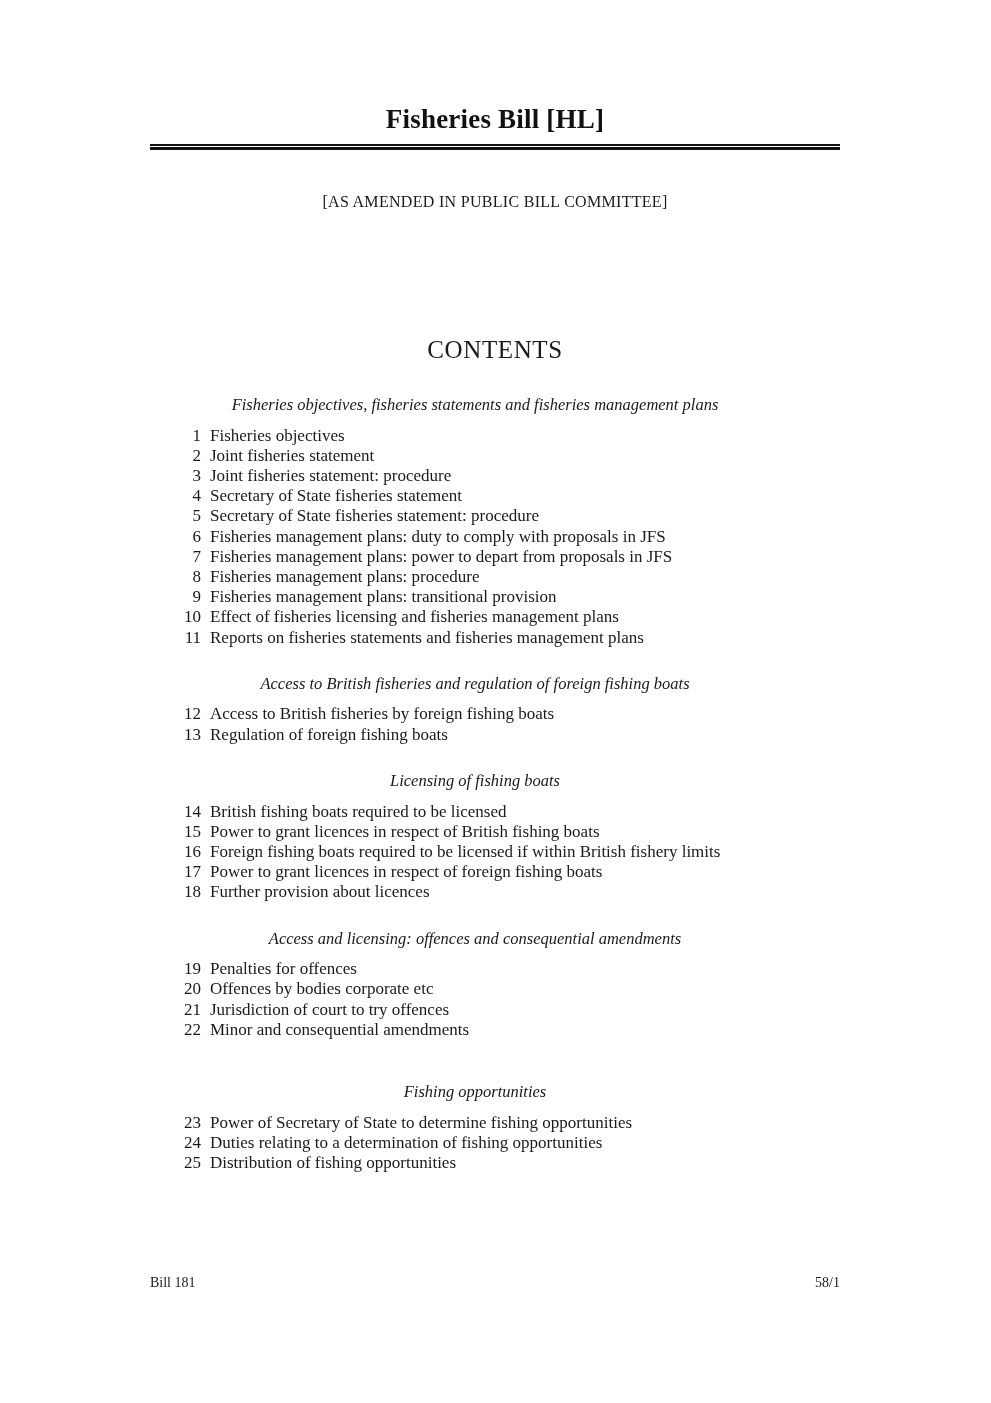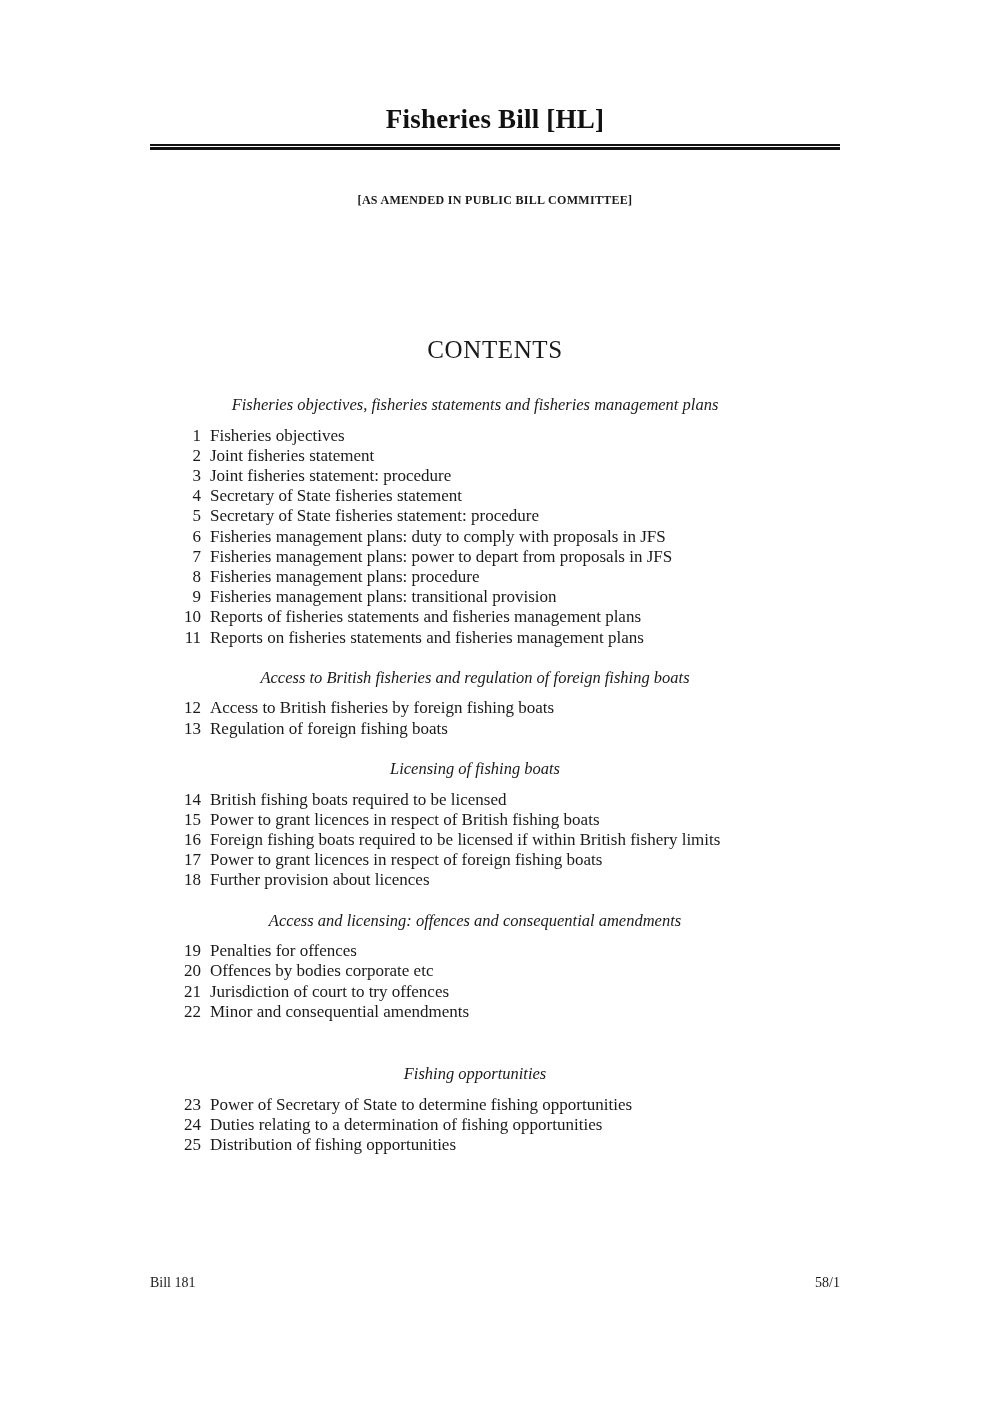--- a/index.html
+++ b/index.html
@@ -42,24 +42,23 @@
     box-sizing: border-box;
   }
 
   
   .subtitle {
     position: absolute;
     left: 150px;
     top: 193px;
     width: 690px;
     text-align: center;
-    font-size: 12px;
+    font-size: 16px;
     letter-spacing: 0.3px;
     color: #1a1a1a;
-    font-weight: bold;
   }
 
   
   .contents-heading {
     position: absolute;
     left: 150px;
     top: 336px;
     width: 690px;
     text-align: center;
     font-size: 25px;
@@ -72,21 +71,21 @@
     position: absolute;
     left: 150px;
     top: 395px;
     width: 700px;
   }
 
   .toc-section {
     margin-bottom: 0;
   }
   .toc-section + .toc-section {
-    margin-top: 20px;
+    margin-top: 26px;
   }
   .toc-section.extra-gap {
     margin-top: 42px;
   }
 
   .section-heading {
     text-align: center;
     font-style: italic;
     font-size: 16.5px;
     line-height: 1.25;
@@ -181,21 +180,21 @@
           <li class="toc-item">
             <span class="toc-num">8</span>
             <span class="toc-label">Fisheries management plans: procedure</span>
           </li>
           <li class="toc-item">
             <span class="toc-num">9</span>
             <span class="toc-label">Fisheries management plans: transitional provision</span>
           </li>
           <li class="toc-item">
             <span class="toc-num">10</span>
-            <span class="toc-label">Reports of fisheries statements and fisheries management plans</span>
+            <span class="toc-label">Effect of fisheries licensing and fisheries management plans</span>
           </li>
           <li class="toc-item">
             <span class="toc-num">11</span>
             <span class="toc-label">Reports on fisheries statements and fisheries management plans</span>
           </li>
         </ul>
       </div>
       <div class="toc-section">
         <div class="section-heading">Access to British fisheries and regulation of foreign fishing boats</div>
         <ul class="toc-list">

